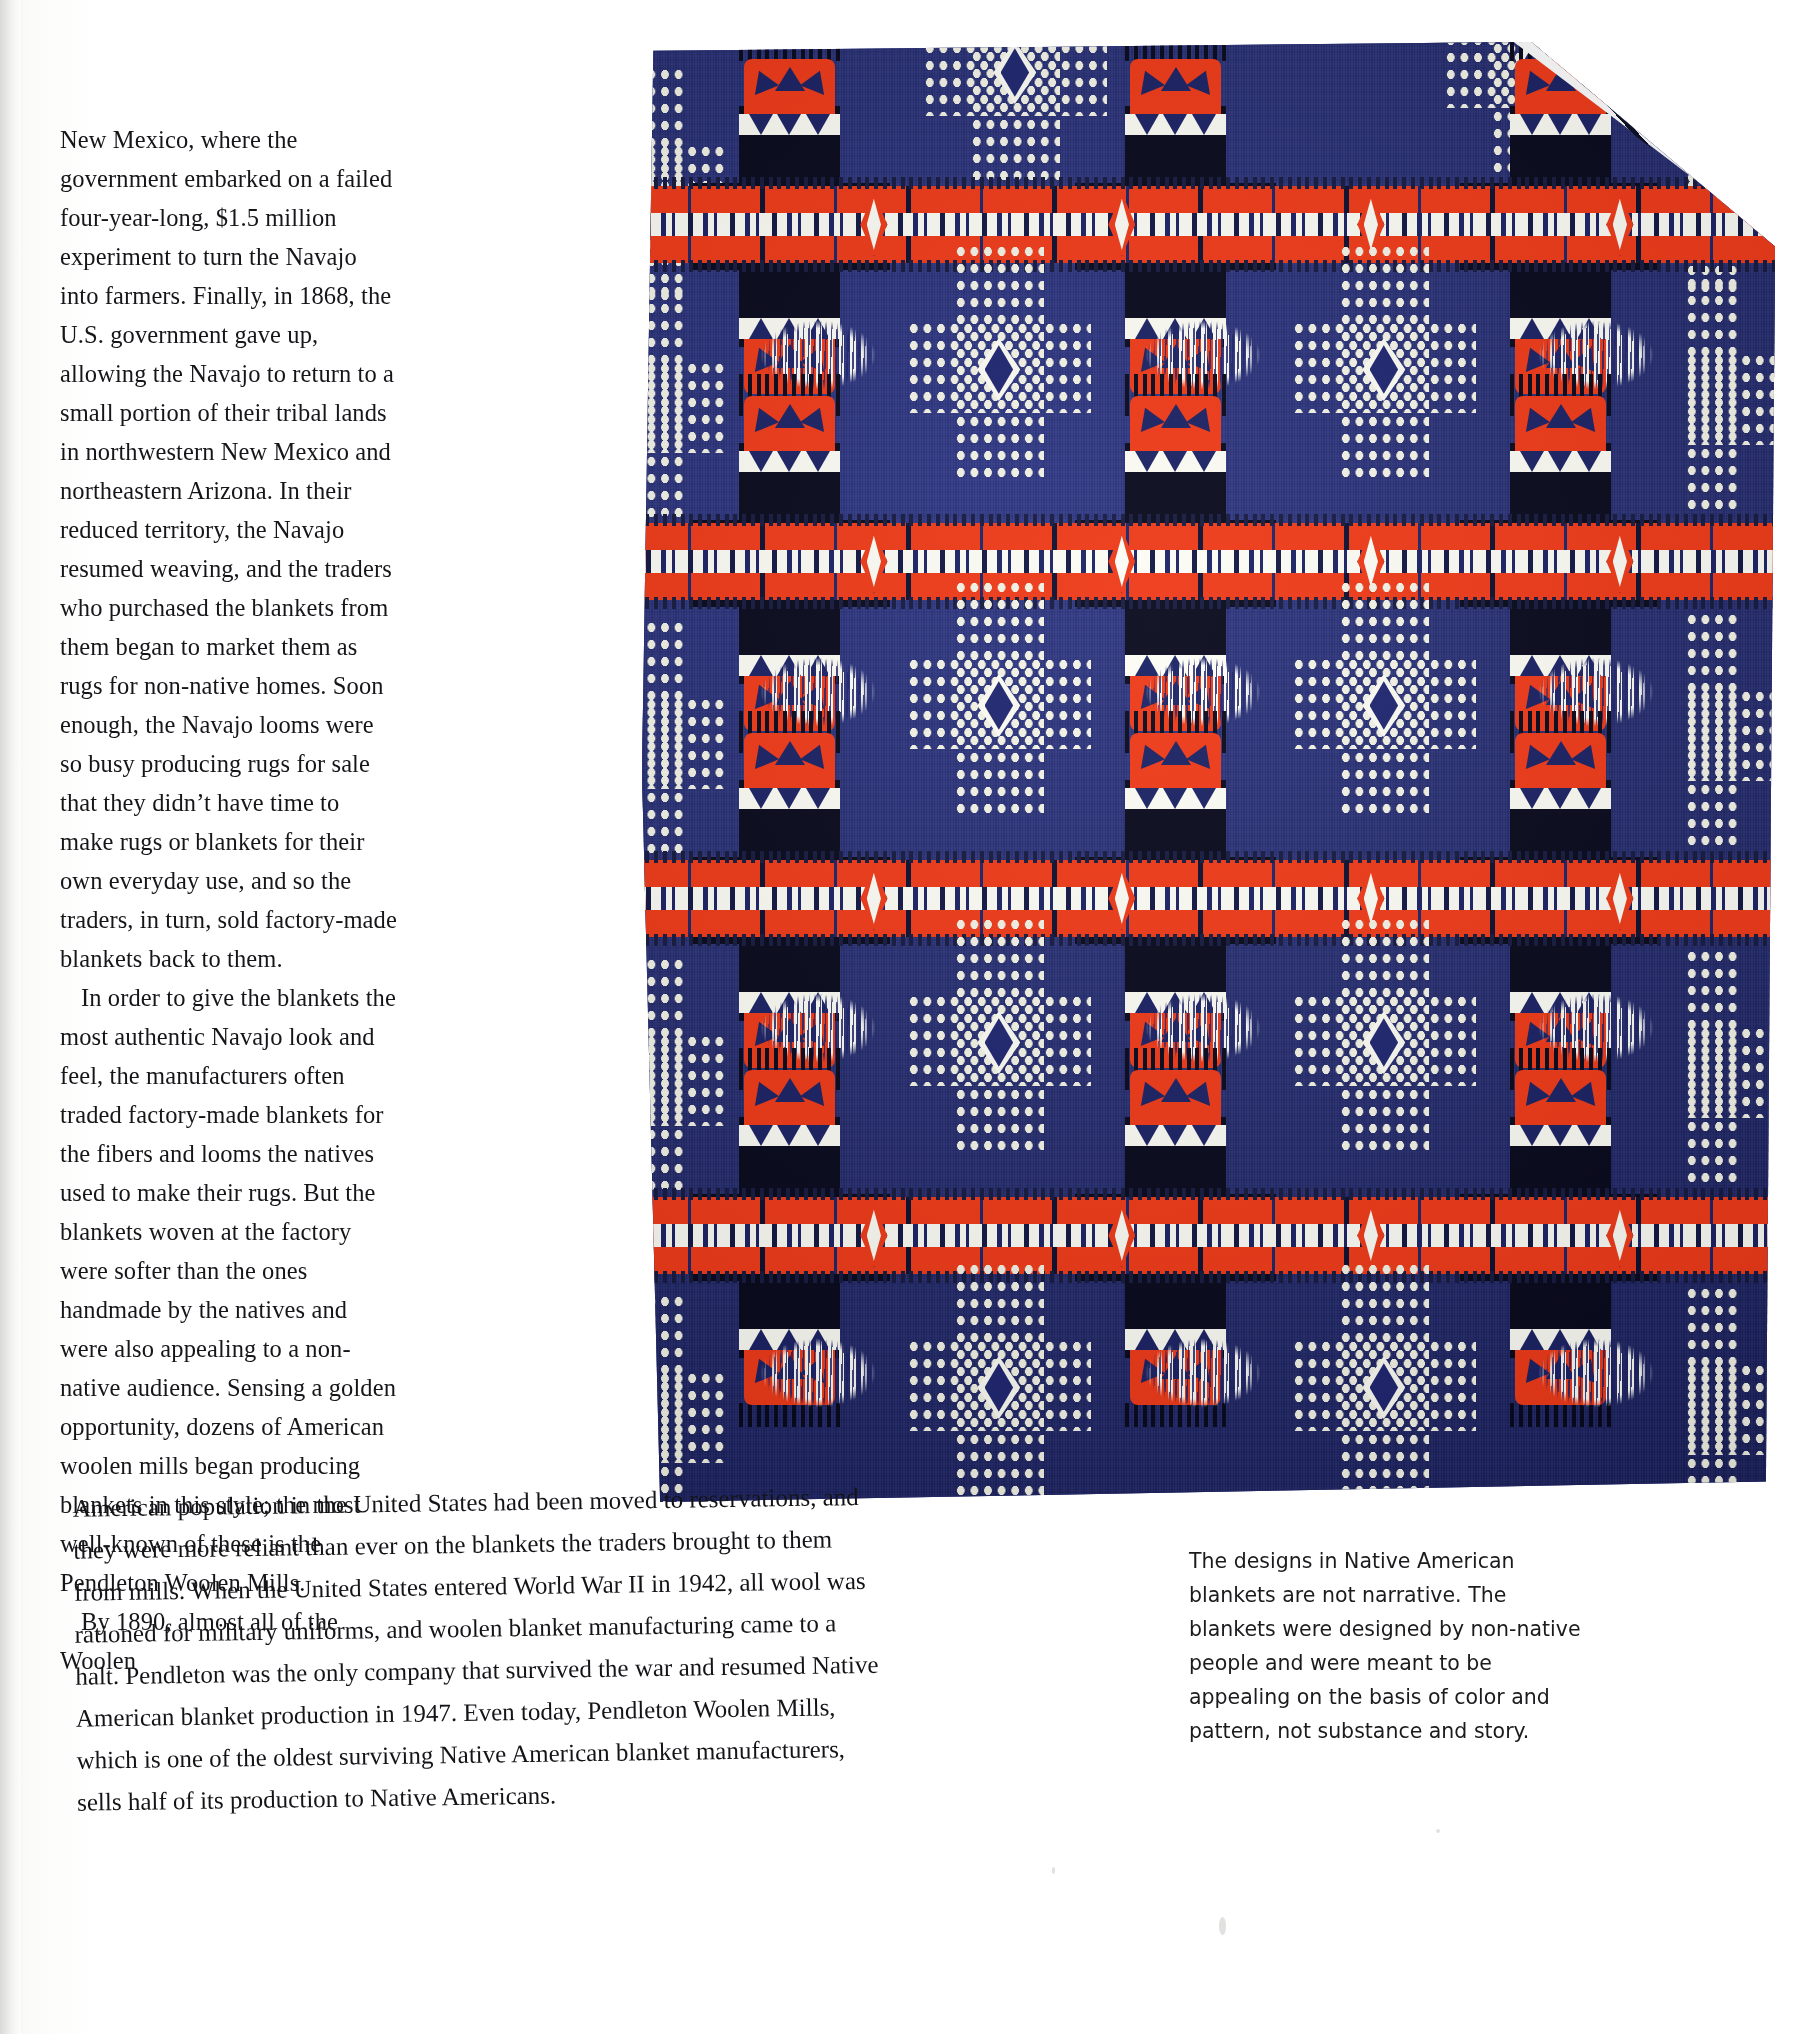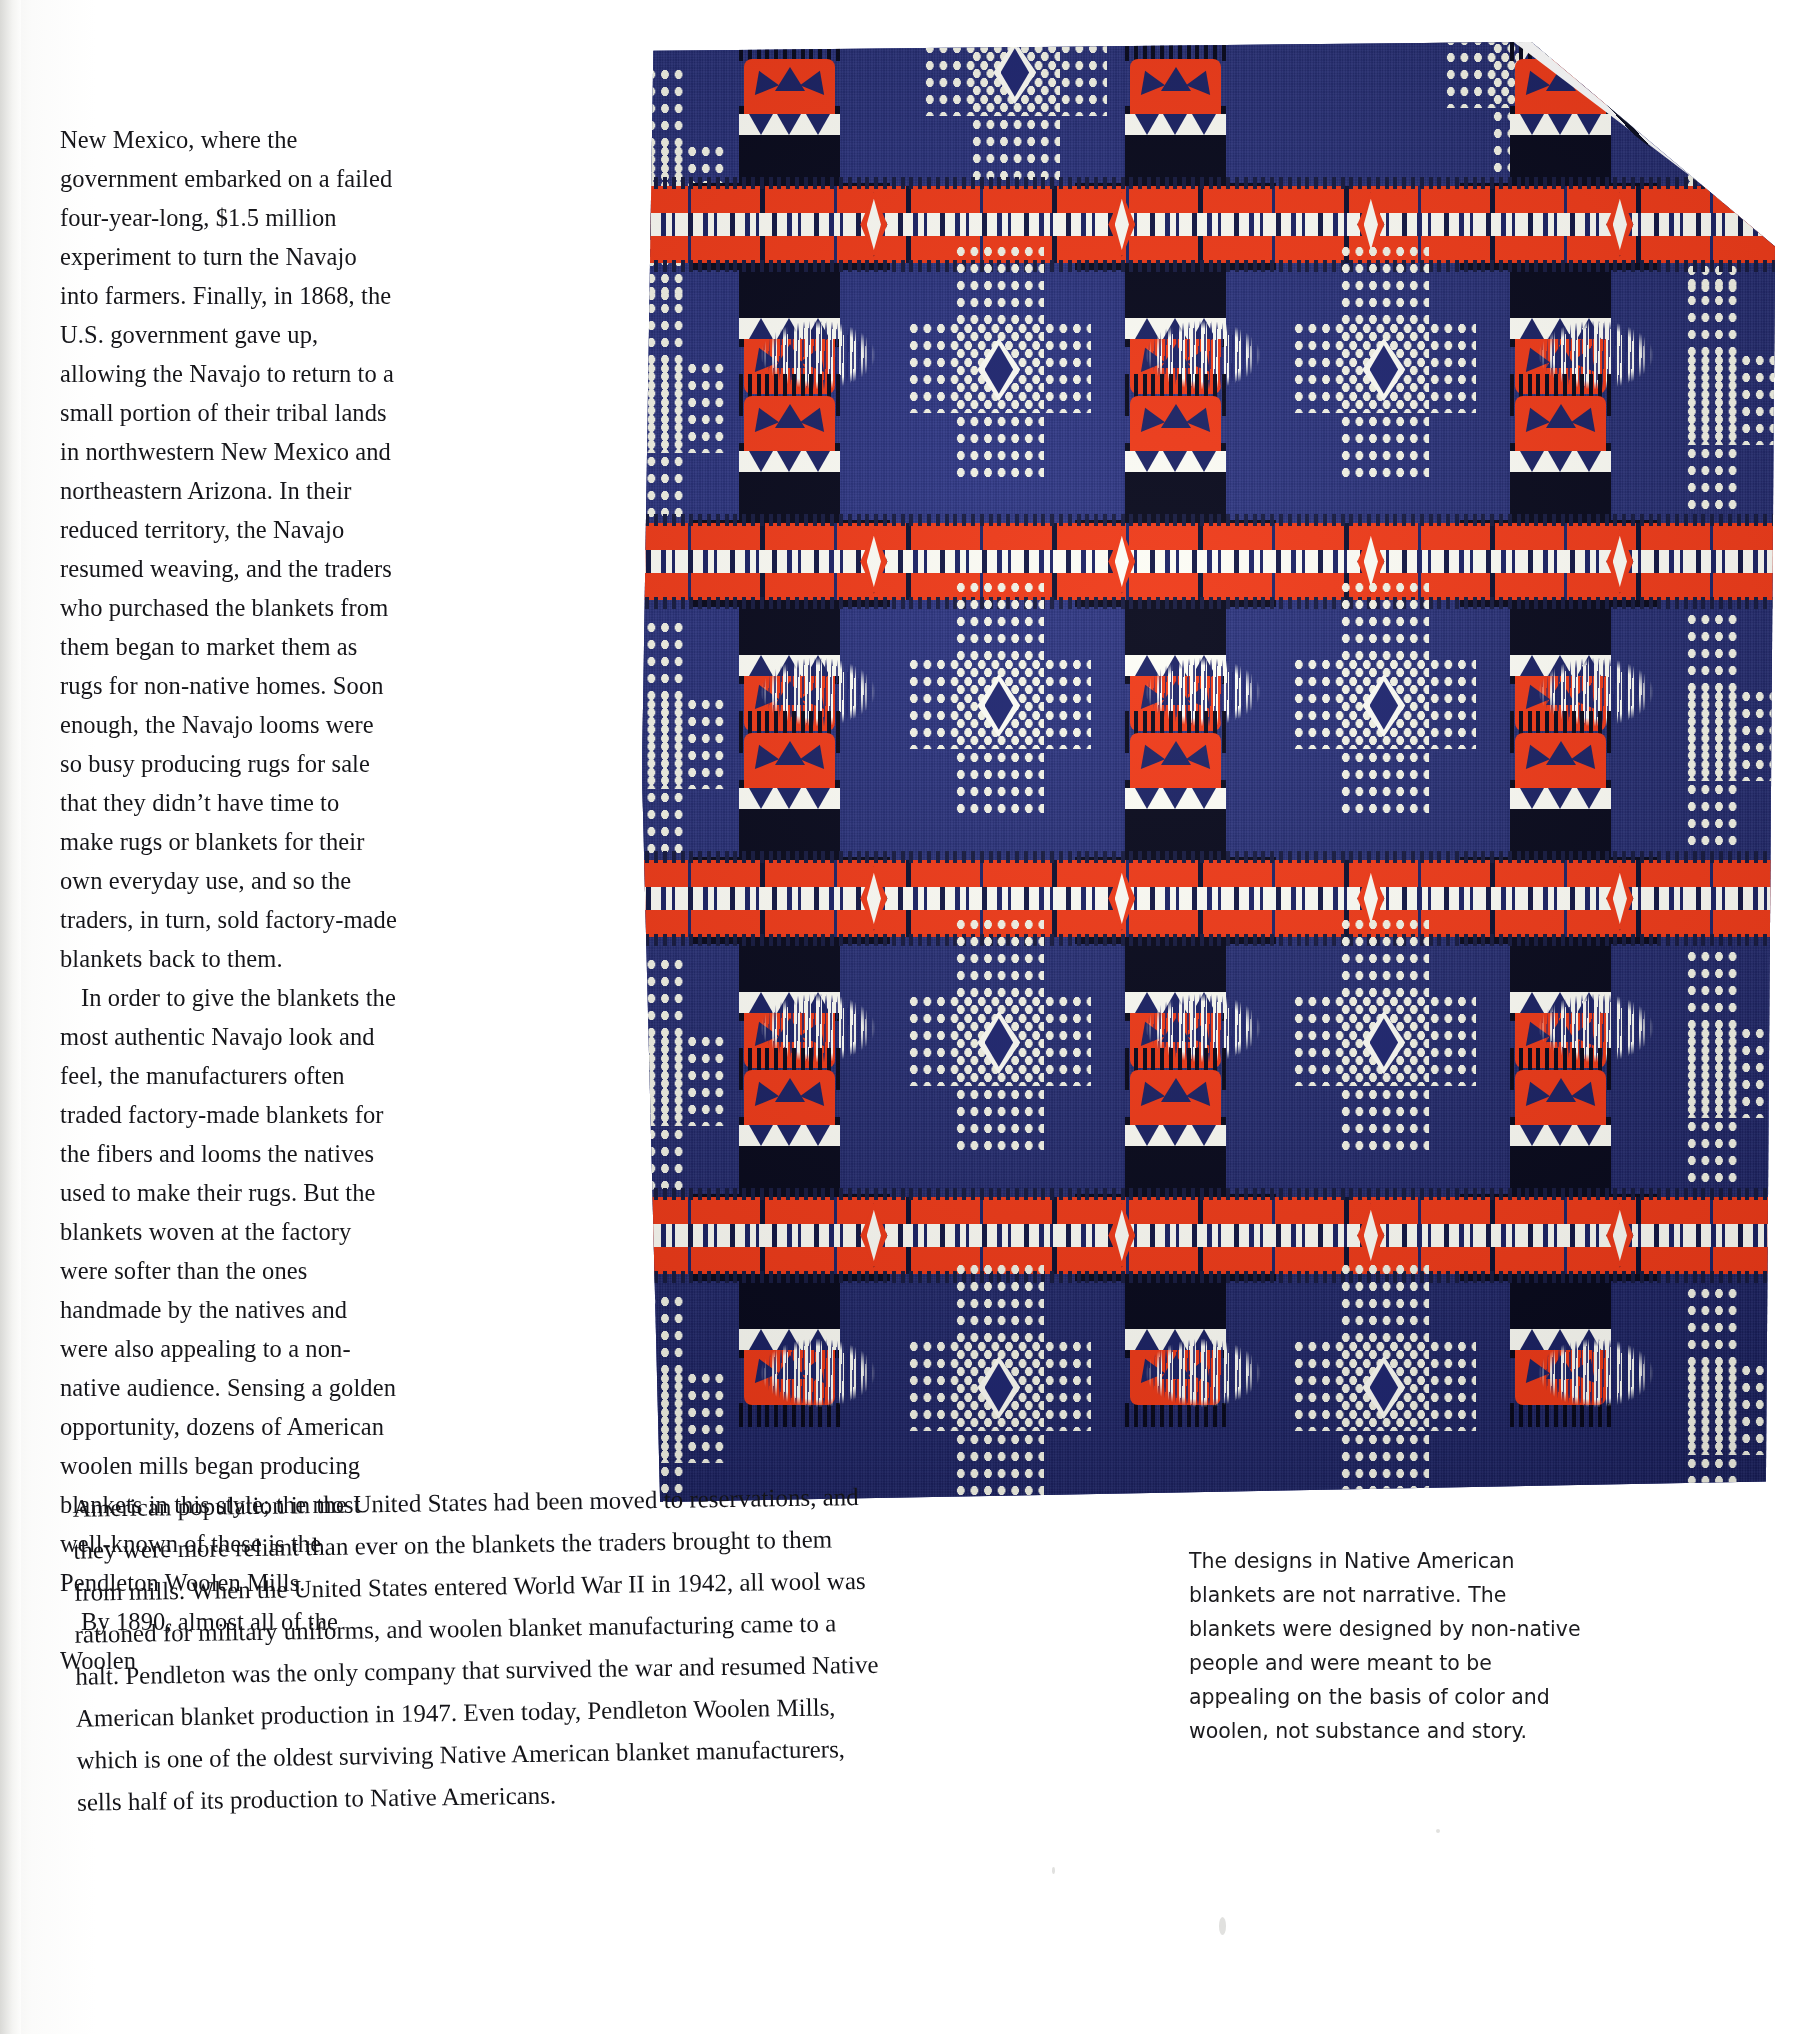--- a/index.html
+++ b/index.html
@@ -764,18 +764,18 @@
   <span class="l">American population in the United States had been moved to reservations, and</span>
   <span class="l">they were more reliant than ever on the blankets the traders brought to them</span>
   <span class="l">from mills. When the United States entered World War II in 1942, all wool was</span>
   <span class="l">rationed for military uniforms, and woolen blanket manufacturing came to a</span>
   <span class="l">halt. Pendleton was the only company that survived the war and resumed Native</span>
   <span class="l">American blanket production in 1947. Even today, Pendleton Woolen Mills,</span>
   <span class="l">which is one of the oldest surviving Native American blanket manufacturers,</span>
   <span class="l">sells half of its production to Native Americans.</span>
 </div>
 
-<div class="caption">The designs in Native American blankets are not narrative. The blankets were designed by non-native people and were meant to be appealing on the basis of color and woolen, not substance and story.</div>
+<div class="caption">The designs in Native American blankets are not narrative. The blankets were designed by non-native people and were meant to be appealing on the basis of color and pattern, not substance and story.</div>
 
 <div class="speck" style="left:1219px;top:1917px;width:7.2px;height:17.6px;"></div>
 <div class="speck" style="left:1436px;top:1829px;width:4px;height:4px;"></div>
 <div class="speck" style="left:1052px;top:1867px;width:3.2px;height:7.2px;"></div>
 
 
 </body></html>

